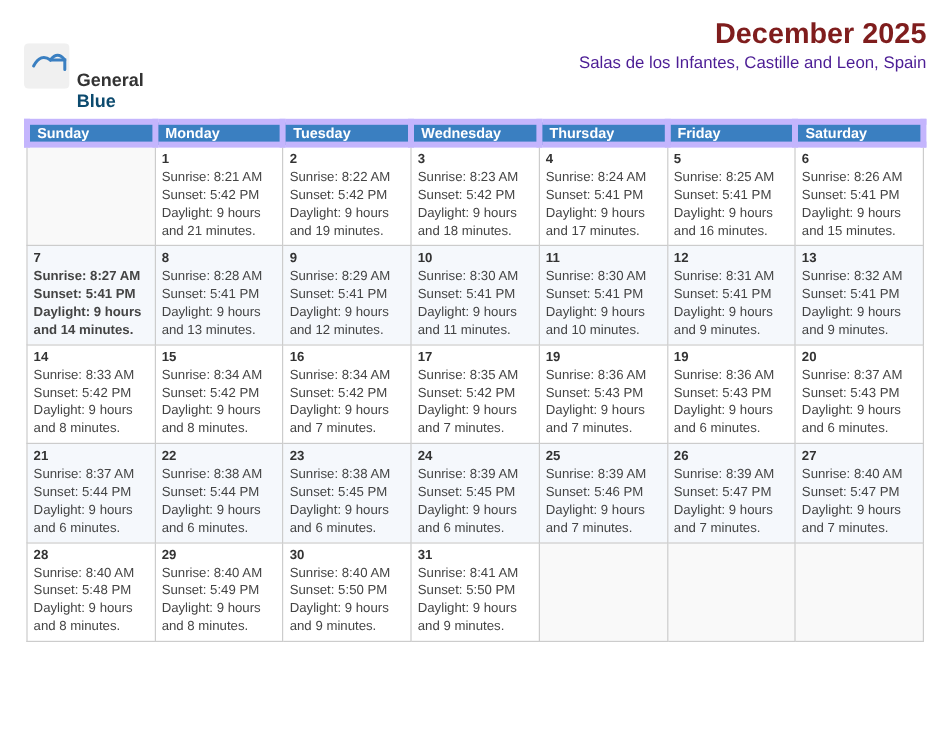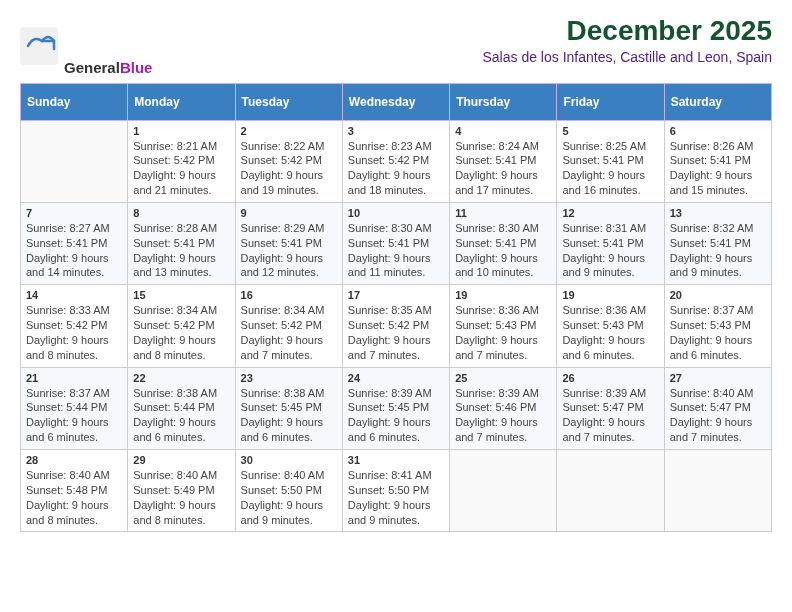--- a/index.html
+++ b/index.html
@@ -25,61 +25,61 @@
       display: flex;
       align-items: center;
       gap: 6px;
     }
     .logo-icon {
       width: 38px;
       height: 38px;
     }
     .logo-text {
       display: flex;
-      flex-direction: row;
+      flex-direction: column;
       line-height: 1.1;
       margin-top: 44px;
     }
     .logo-general {
       font-size: 15px;
       font-weight: bold;
       color: #333;
     }
     .logo-blue {
       font-size: 15px;
       font-weight: bold;
-      color: #a21caf;
+      color: #0c4a6e;
     }
     .title-block {
       text-align: right;
     }
     .main-title {
-      font-size: 28px;
-      font-weight: bold;
-      color: #14532d;
+      font-size: 24px;
+      font-weight: bold;
+      color: #7f1d1d;
       line-height: 1.1;
     }
     .subtitle {
       font-size: 14px;
       color: #4c1d95;
       margin-top: 2px;
     }
     .calendar {
       width: 100%;
       border-collapse: collapse;
       margin-top: 6px;
     }
     .calendar th {
       background-color: #3a7fc1;
       color: white;
       font-size: 12px;
       font-weight: bold;
       text-align: left;
-      padding: 11px 6px;
-      border: 1px solid #c4b5fd;
+      padding: 0 6px;
+      border: 5px solid #c4b5fd;
     }
     .calendar td {
       border: 1px solid #cccccc;
       vertical-align: top;
       padding: 4px 5px;
       width: calc(100% / 7);
       min-height: 70px;
       background: #ffffff;
     }
     .calendar tr:nth-child(even) td {
@@ -180,21 +180,21 @@
             <span class="day-number">6</span>
             <div class="day-info" style="white-space: pre-line;">Sunrise: 8:26 AM
 Sunset: 5:41 PM
 Daylight: 9 hours
 and 15 minutes.</div>
           </td>
         </tr>
         <tr class="row-alt">
           <td>
             <span class="day-number">7</span>
-            <div class="day-info" style="white-space: pre-line;">Sunrise: 8:27 AM
+            <div class="day-info" style="white-space: pre-line; font-weight: bold;">Sunrise: 8:27 AM
 Sunset: 5:41 PM
 Daylight: 9 hours
 and 14 minutes.</div>
           </td>
           <td>
             <span class="day-number">8</span>
             <div class="day-info" style="white-space: pre-line;">Sunrise: 8:28 AM
 Sunset: 5:41 PM
 Daylight: 9 hours
 and 13 minutes.</div>

